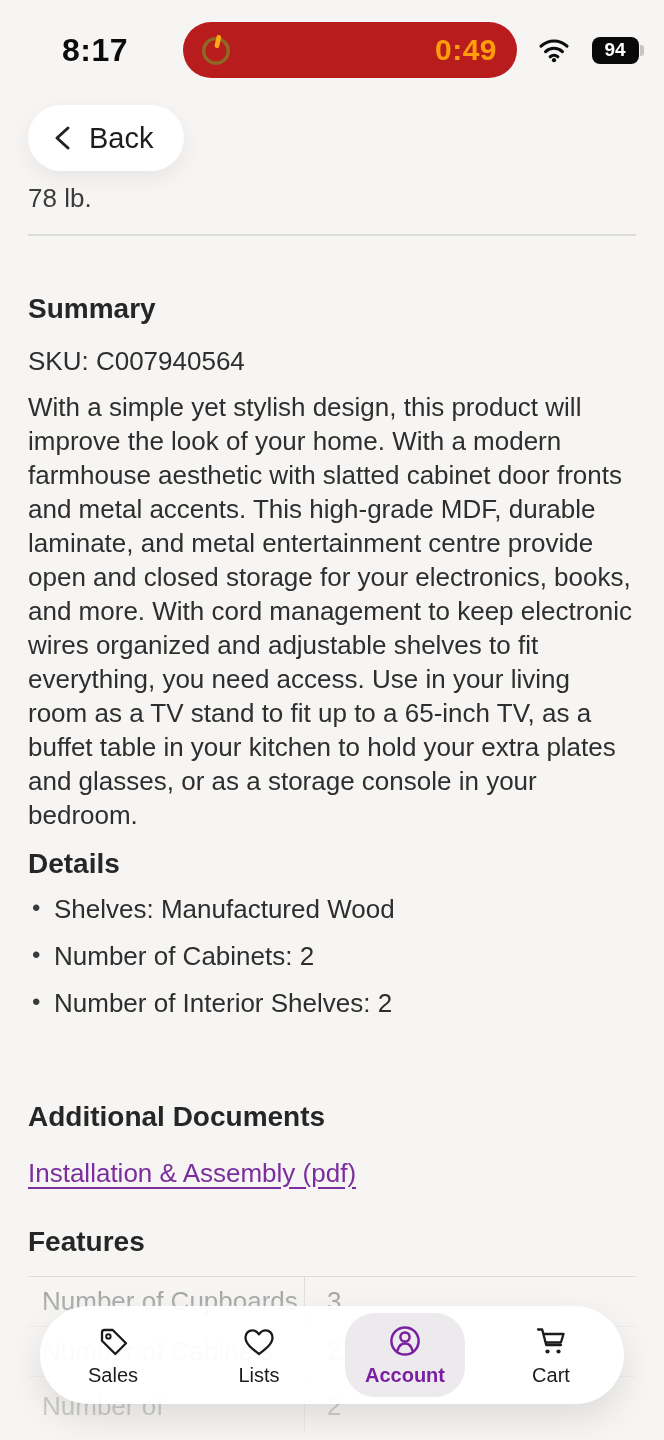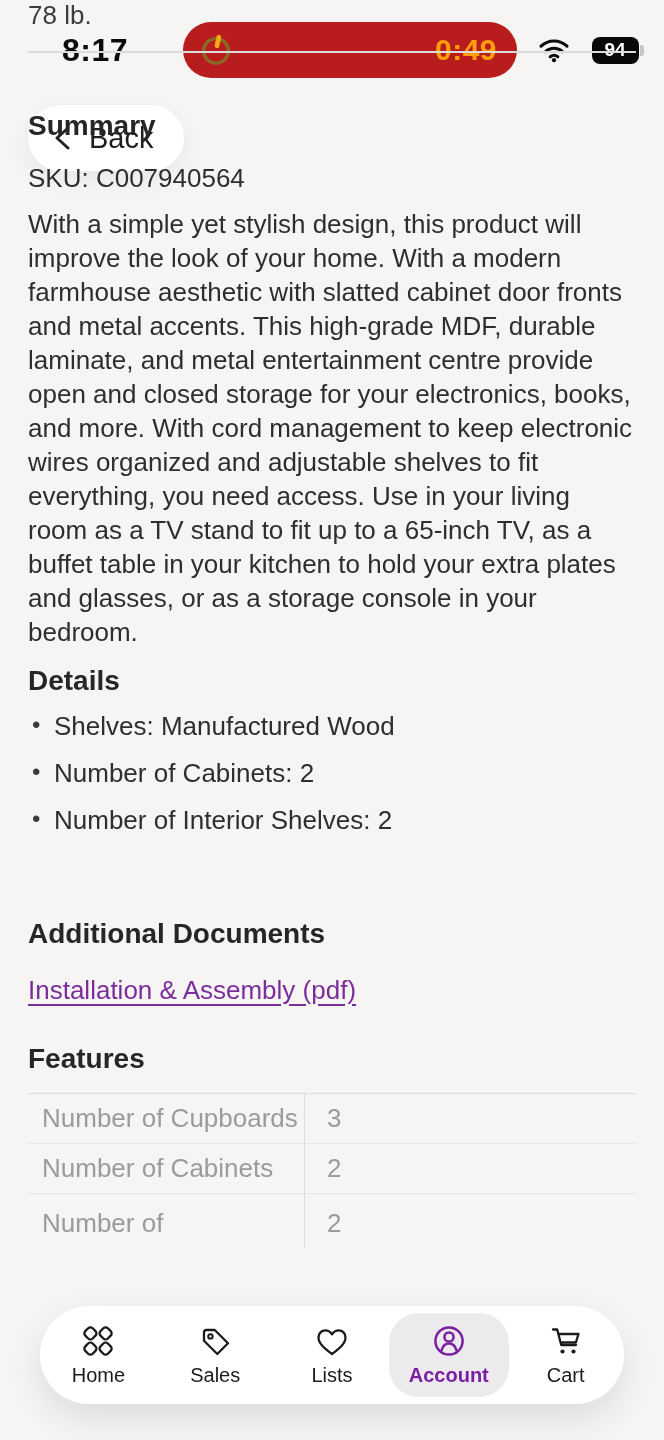--- a/index.html
+++ b/index.html
@@ -23,21 +23,21 @@
     color:#fff;font-size:19px;font-weight:700;display:flex;align-items:center;justify-content:center;}
   .battery-nub{width:4px;height:11px;background:#c6c5c3;border-radius:0 3px 3px 0;margin-left:1px;}
   
   .back-pill{position:absolute;top:105px;left:28px;width:156px;height:66px;background:#ffffff;
     border-radius:33px;display:flex;align-items:center;gap:15px;padding-left:24px;box-sizing:border-box;
     box-shadow:0 8px 22px rgba(0,0,0,0.06);cursor:pointer;text-align:center;}
   .chevron-left{width:22px;height:26px;display:block;}
   .back-label{font-size:29px;font-weight:500;color:#1d1d1d;}
   
   .content{position:absolute;top:0;left:0;right:0;padding:0 28px;}
-  .weight{font-size:26px;color:#3c3c3c;}
+  .weight{margin-top:183px;font-size:26px;color:#3c3c3c;}
   .divider{margin-top:20px;border:none;border-top:2px solid #dbdbd9;height:0;}
   .section-h{font-size:28px;font-weight:700;color:#262626;margin:0;line-height:1.2;}
   .h-summary{margin-top:56px;}
   .sku{margin-top:20px;font-size:26px;line-height:30px;}
   .desc{margin-top:14px;font-size:26px;line-height:34px;max-width:606px;}
   .h-details{margin-top:15px;}
   .details-list{list-style:none;margin:14px 0 0 0;padding:0;}
   .details-list li{position:relative;padding-left:26px;font-size:26px;line-height:30px;margin-bottom:17px;}
   .bullet-dot{position:absolute;left:4px;top:-1px;font-size:24px;color:#3a3a3a;}
   .h-docs{margin-top:82px;}
@@ -142,31 +142,20 @@
           <td class="val">2</td>
         </tr>
       </tbody>
     </table>
   </div>
 
   <div class="wash"></div>
 
   <div class="tab-bar">
 
-    <div class="tab-item">
-      <svg width="36" height="36" viewBox="0 0 36 36">
-        <g fill="none" stroke="#1b1b1b" stroke-width="2.3" stroke-linejoin="round">
-          <rect x="5.2" y="5.2" width="10.4" height="10.4" rx="3.2" transform="rotate(45 10.4 10.4)"></rect>
-          <rect x="20.4" y="5.2" width="10.4" height="10.4" rx="3.2" transform="rotate(45 25.6 10.4)"></rect>
-          <rect x="5.2" y="20.4" width="10.4" height="10.4" rx="3.2" transform="rotate(45 10.4 25.6)"></rect>
-          <rect x="20.4" y="20.4" width="10.4" height="10.4" rx="3.2" transform="rotate(45 25.6 25.6)"></rect>
-        </g>
-      </svg>
-      <span class="tab-label">Home</span>
-    </div>
 
     <div class="tab-item">
       <svg width="36" height="36" viewBox="0 0 36 36">
         <path d="M7 9.5C7 8 8 7 9.5 7h8.2L31 20.3 20.3 31 7 17.7z" fill="none" stroke="#1b1b1b" stroke-width="2.3" stroke-linejoin="round"></path>
         <circle cx="13.4" cy="13.4" r="2.2" fill="none" stroke="#1b1b1b" stroke-width="2"></circle>
       </svg>
       <span class="tab-label">Sales</span>
     </div>
 
     <div class="tab-item">

